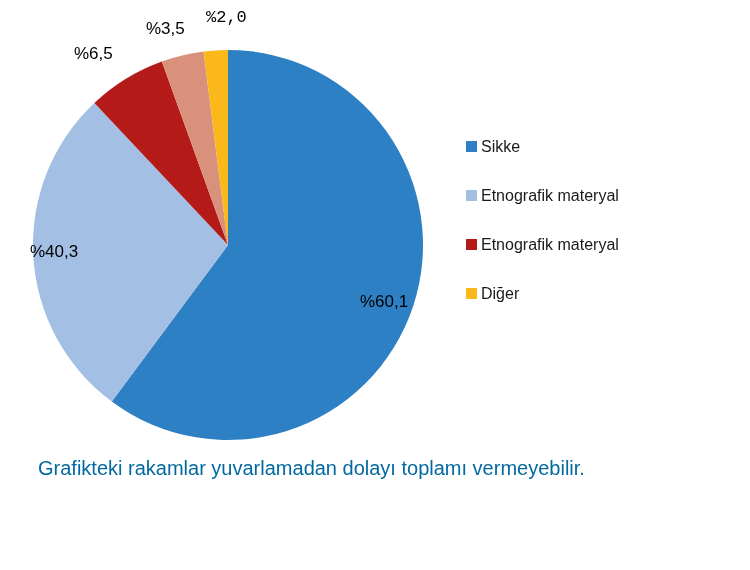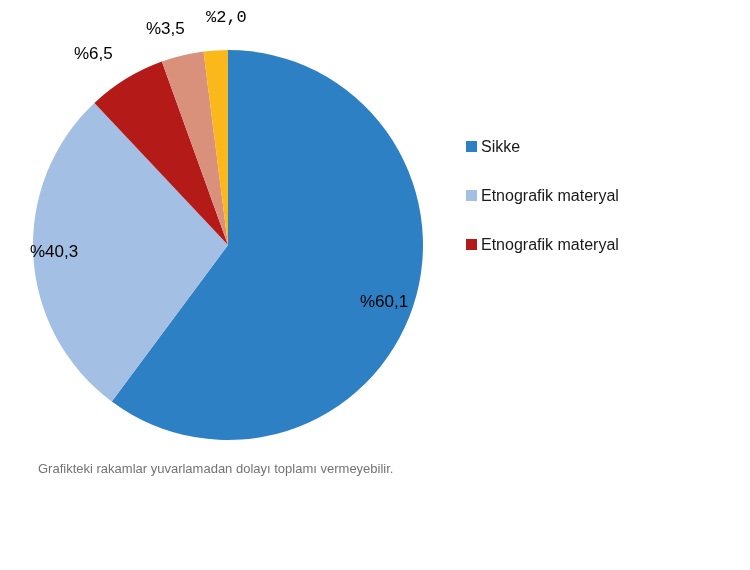--- a/index.html
+++ b/index.html
@@ -66,22 +66,22 @@
   }
 
   
   #footnotes {
     position: absolute;
     left: 38px;
     top: 458px;
     width: 660px;
   }
   .footnote {
-    font-size: 13px;
-    color: #737373;
+    font-size: 20px;
+    color: #0369a1;
     line-height: 21px;
   }
   .footnote-1 { margin-bottom: 22px; }
   .footnote-2 { max-width: 575px; }
 </style>
 </head>
 <body>
 
 <div id="chart-area">
 
@@ -111,18 +111,22 @@
         <span class="legend-label">Sikke</span>
       </div>
       <div class="legend-item">
         <span class="legend-swatch" style="background: rgb(163, 191, 228);"></span>
         <span class="legend-label">Etnografik materyal</span>
       </div>
       <div class="legend-item">
         <span class="legend-swatch" style="background: rgb(180, 26, 24);"></span>
         <span class="legend-label">Etnografik materyal</span>
       </div>
+      <div class="legend-item">
+        <span class="legend-swatch" style="background: rgb(250, 184, 27);"></span>
+        <span class="legend-label">Diğer</span>
+      </div>
     </div>
 </div>
 
 <div id="footnotes">
   <div class="footnote footnote-1">Grafikteki rakamlar yuvarlamadan dolayı toplamı vermeyebilir.</div>
 </div>
 
 </body></html>

